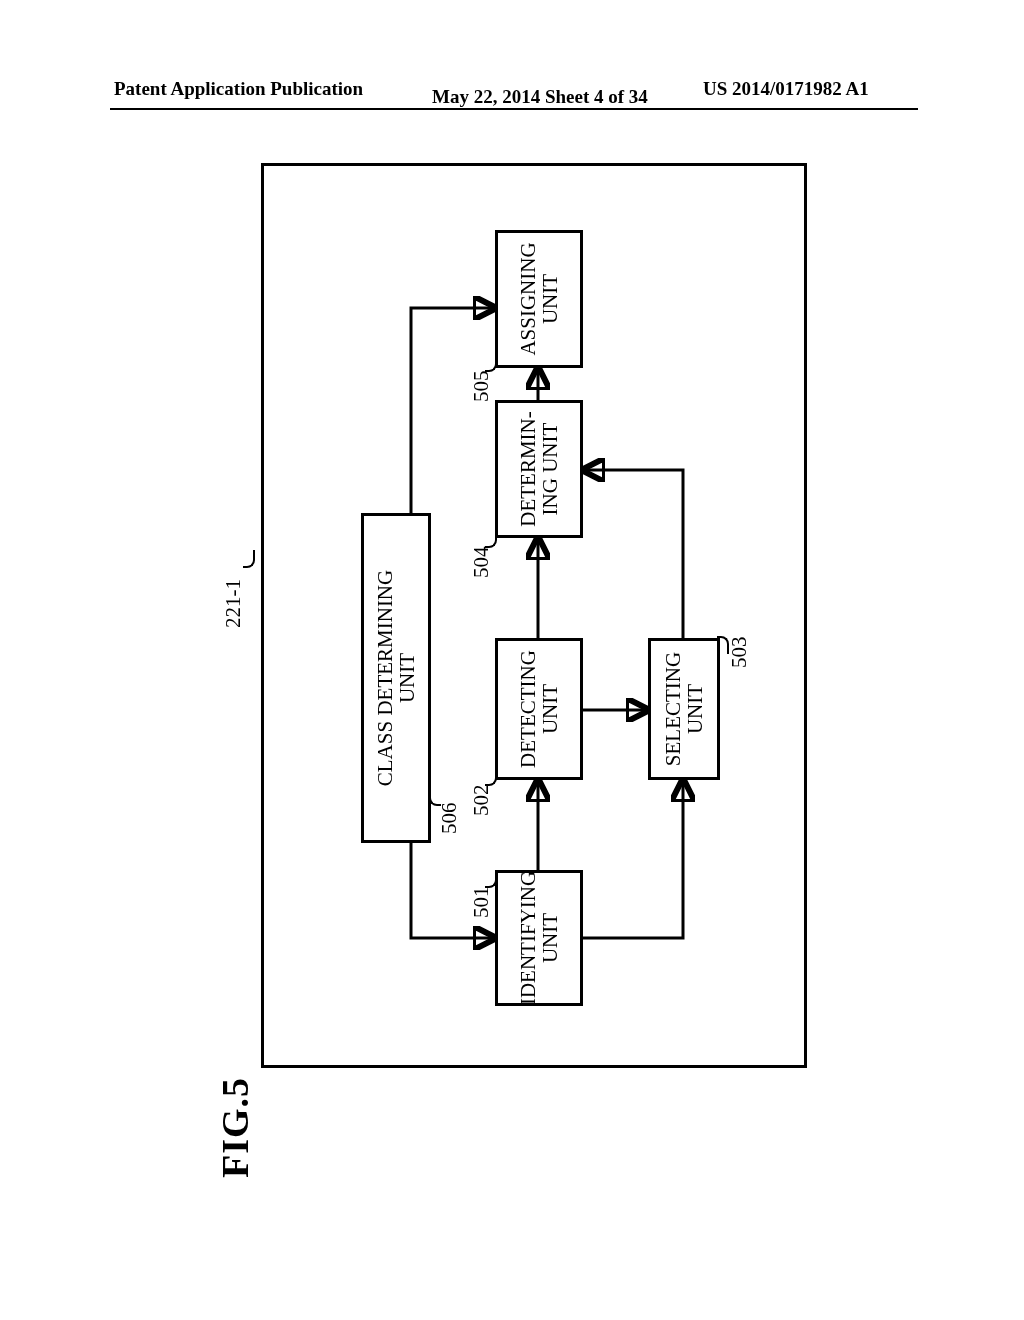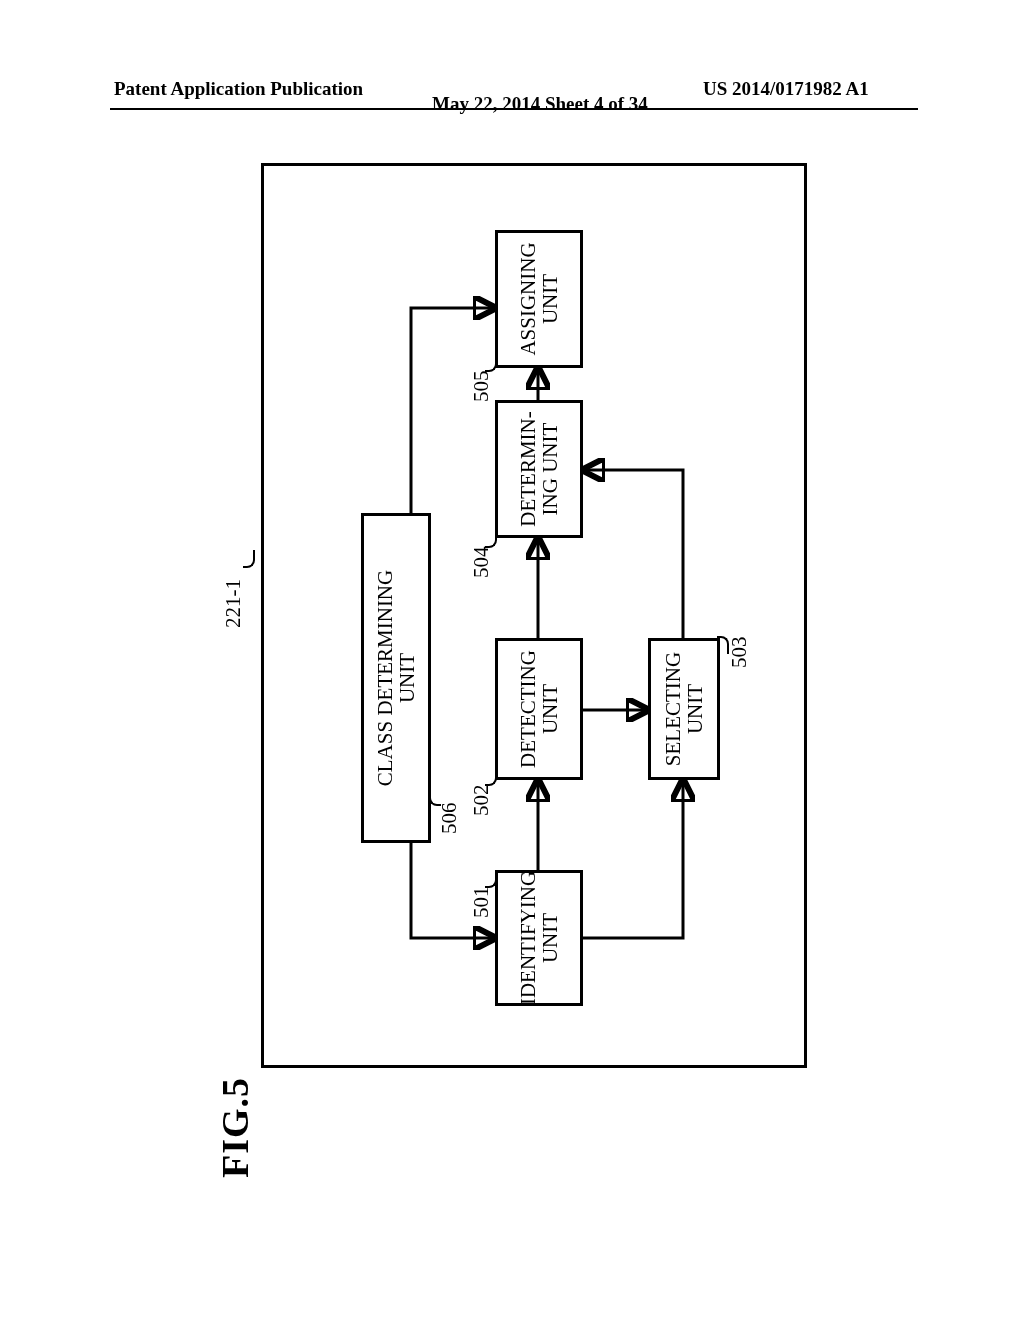--- a/index.html
+++ b/index.html
@@ -24,21 +24,21 @@
     height: 28px;
   }
   .header .pub,
   .header .date,
   .header .num {
     position: absolute;
     font-size: 19px;
     font-weight: bold;
   }
   .header .pub  { left: 114px; top: 0; }
-  .header .date { left: 432px; top: 15px; }
+  .header .date { left: 432px; top: 8px; }
   .header .num  { left: 703px; top: 0; }
   .hr {
     position: absolute;
     top: 108px;
     left: 110px;
     width: 808px;
     height: 0;
     border-top: 2px solid #000;
   }
 

